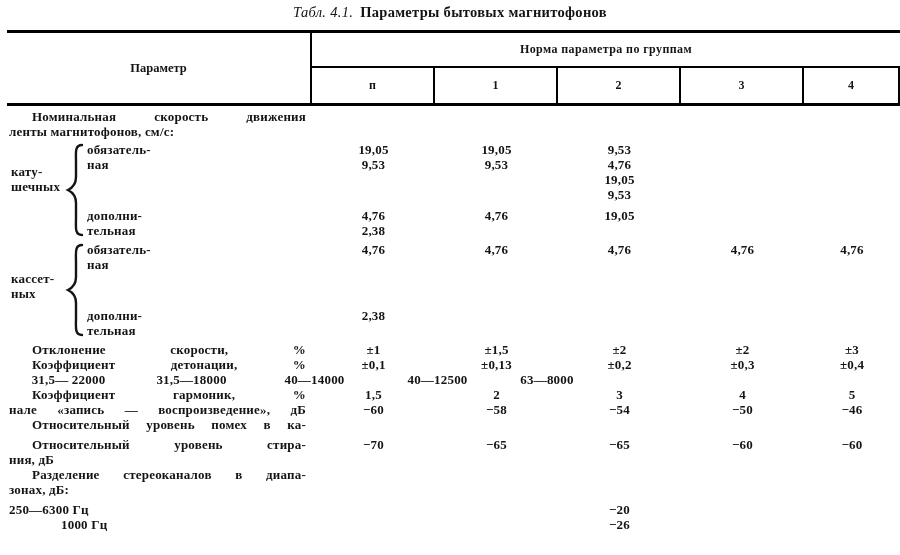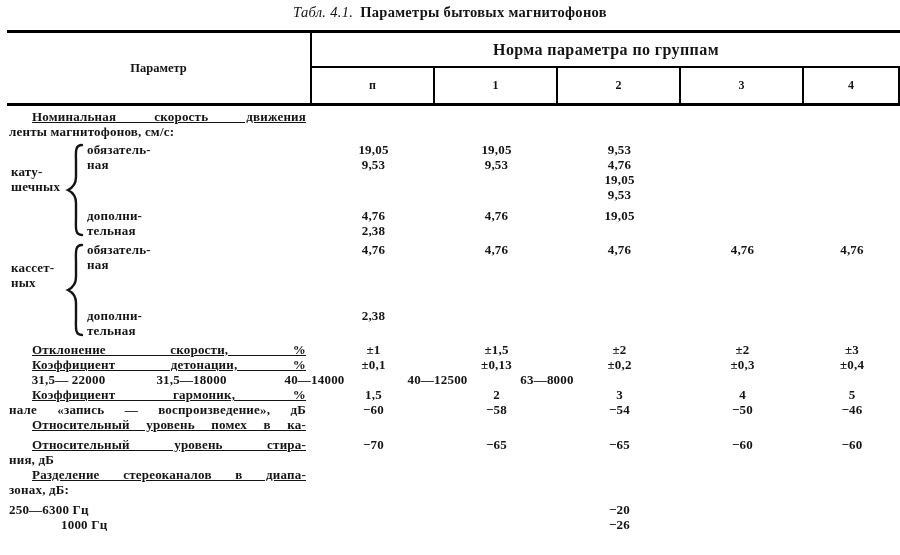--- a/index.html
+++ b/index.html
@@ -10,42 +10,42 @@
   .title{ text-align:center; padding-top:4px; font-size:14.5px; letter-spacing:.3px;}
   .title .pfx{ font-style:italic; font-weight:400; margin-right:7px;}
   .title .main{ font-weight:700;}
 
   .table{ margin:9px 0 0 7px; width:893px;}
 
   
   .thead{ display:flex; border-top:3px solid #000; border-bottom:3px solid #000; height:70px; box-sizing:content-box;}
   .h-param{ width:305px; box-sizing:border-box; border-right:2px solid #000; display:flex; align-items:center; justify-content:center; font-size:12.5px; font-weight:700;text-align:center;}
   .h-right{ flex:1; display:flex; flex-direction:column;}
-  .h-group{ height:33px; display:flex; align-items:center; justify-content:center; font-size:16px; font-weight:700; letter-spacing:.4px;}
+  .h-group{ height:33px; display:flex; align-items:center; justify-content:center; font-size:12px; font-weight:700; letter-spacing:.4px;}
   .h-cols{ display:flex; border-top:2px solid #000; flex:1;}
   .h-col{ box-sizing:border-box; width:123px; border-right:2px solid #000; display:flex; align-items:center; justify-content:center; font-size:12px; font-weight:700;}
   .h-col.last{ width:96px;}
 
   
   .tbody{ padding-top:3px; font-size:13px; font-weight:700; line-height:15px; letter-spacing:.2px;}
   .prow{ display:flex; align-items:flex-start;}
   .lbl{ width:305px; box-sizing:border-box; padding-left:2px; padding-right:6px;}
   .lline{ height:15px;}
-  .ind{ padding-left:23px;text-decoration:underline;}
+  .ind{ padding-left:23px;}
   .ind2{ padding-left:52px;}
   .just{ text-align:justify; text-align-last:justify;}
   .v{ width:123px; height:15px; text-align:center;}
   .v.last{ width:96px;}
 
   
   .gblock{ display:flex; align-items:flex-start;}
   .glbl{ width:305px; box-sizing:border-box; position:relative;}
   .gword{ position:absolute; left:4px;}
   .gword.reel{ top:22px;}
-  .gword.cas{ top:18px;}
+  .gword.cas{ top:29px;}
   .brace{ position:absolute; left:56px; top:1px;}
   .subs{ margin-left:80px;}
   .sline{ height:15px;}
   .gap{ margin-top:6px;}
   .vcol{ width:123px; text-align:center;}
   .vcol.last{ width:96px;}
   .vline{ height:15px;}
 
   .mt3{ margin-top:3px;} .mt4{ margin-top:4px;} .mt5{ margin-top:5px;justify-content:center;}
 </style>

